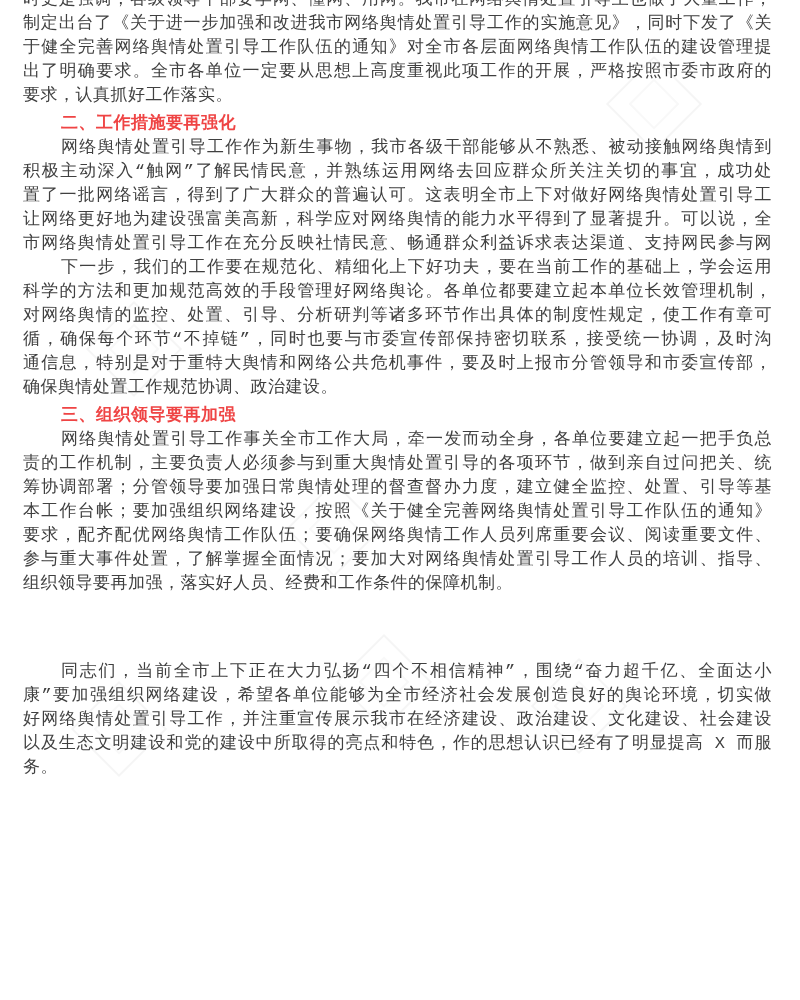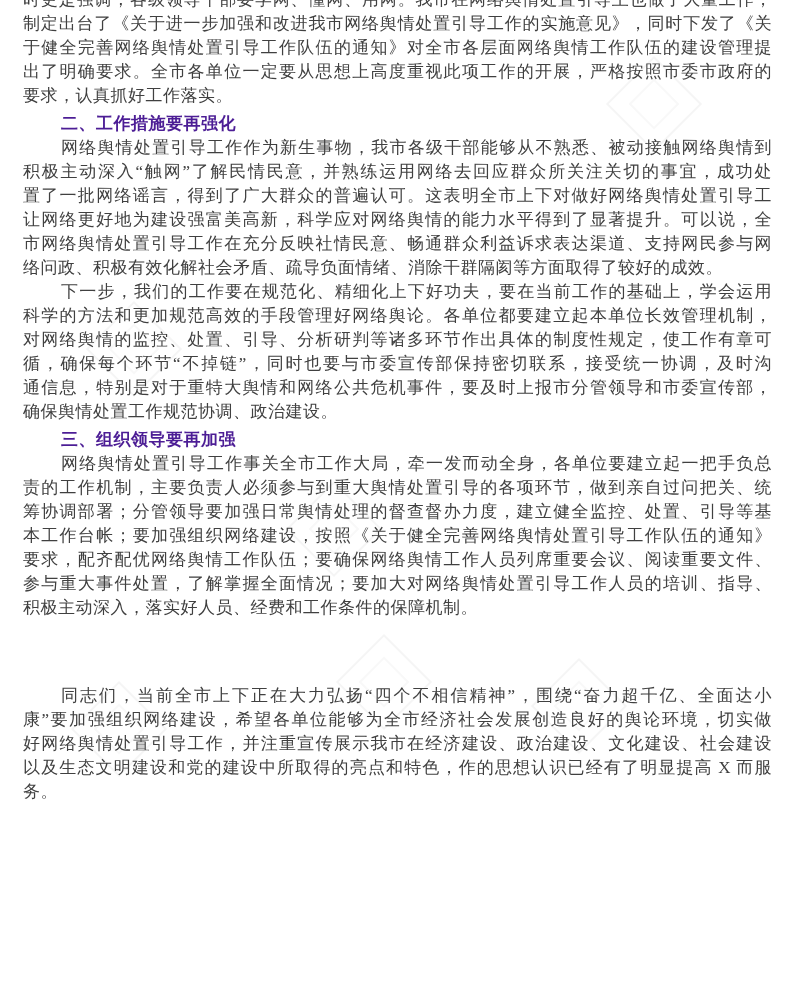--- a/index.html
+++ b/index.html
@@ -6,21 +6,21 @@
     margin: 0;
     padding: 0;
     background: #ffffff;
   }
   .page {
     position: relative;
     width: 800px;
     height: 1000px;
     background: #ffffff;
     overflow: hidden;
-    font-family: Liberation Serif, serif;
+    font-family: Liberation Mono, monospace;
   }
   .doc {
     position: absolute;
     top: -12px;
     left: 23px;
     width: 749px;
     font-size: 17px;
     line-height: 24px;
     color: #404040;
     letter-spacing: 0.5px;
@@ -39,21 +39,21 @@
     text-indent: 38px;
   }
   .heading {
     font-weight: bold;
     text-indent: 38px;
     text-align: left;
     text-align-last: left;
     height: 24px;
     margin-top: 4px;
     overflow: hidden;
-    color: #4c1d95;
+    color: #ef4444;
   }
   .spacer { width: 100%; }
   .wm-layer {
     position: absolute;
     top: 0; left: 0;
     width: 800px; height: 1000px;
     pointer-events: none;
   }
   .wm {
     position: absolute;
@@ -87,35 +87,34 @@
       <div class="line">制定出台了《关于进一步加强和改进我市网络舆情处置引导工作的实施意见》，同时下发了《关</div>
       <div class="line">于健全完善网络舆情处置引导工作队伍的通知》对全市各层面网络舆情工作队伍的建设管理提</div>
       <div class="line">出了明确要求。全市各单位一定要从思想上高度重视此项工作的开展，严格按照市委市政府的</div>
       <div class="line last">要求，认真抓好工作落实。</div>
       <div class="heading">二、工作措施要再强化</div>
       <div class="line indent">网络舆情处置引导工作作为新生事物，我市各级干部能够从不熟悉、被动接触网络舆情到</div>
       <div class="line">积极主动深入“触网”了解民情民意，并熟练运用网络去回应群众所关注关切的事宜，成功处</div>
       <div class="line">置了一批网络谣言，得到了广大群众的普遍认可。这表明全市上下对做好网络舆情处置引导工</div>
       <div class="line">让网络更好地为建设强富美高新，科学应对网络舆情的能力水平得到了显著提升。可以说，全</div>
       <div class="line">市网络舆情处置引导工作在充分反映社情民意、畅通群众利益诉求表达渠道、支持网民参与网</div>
-      <div class="line last">络问政、积极有效化解社会矛盾、疏导负面情绪、消除干群隔阂等方面取得了较好的成效。</div>
       <div class="line indent">下一步，我们的工作要在规范化、精细化上下好功夫，要在当前工作的基础上，学会运用</div>
       <div class="line">科学的方法和更加规范高效的手段管理好网络舆论。各单位都要建立起本单位长效管理机制，</div>
       <div class="line">对网络舆情的监控、处置、引导、分析研判等诸多环节作出具体的制度性规定，使工作有章可</div>
       <div class="line">循，确保每个环节“不掉链”，同时也要与市委宣传部保持密切联系，接受统一协调，及时沟</div>
       <div class="line">通信息，特别是对于重特大舆情和网络公共危机事件，要及时上报市分管领导和市委宣传部，</div>
       <div class="line last">确保舆情处置工作规范协调、政治建设。</div>
       <div class="heading">三、组织领导要再加强</div>
       <div class="line indent">网络舆情处置引导工作事关全市工作大局，牵一发而动全身，各单位要建立起一把手负总</div>
       <div class="line">责的工作机制，主要负责人必须参与到重大舆情处置引导的各项环节，做到亲自过问把关、统</div>
       <div class="line">筹协调部署；分管领导要加强日常舆情处理的督查督办力度，建立健全监控、处置、引导等基</div>
       <div class="line">本工作台帐；要加强组织网络建设，按照《关于健全完善网络舆情处置引导工作队伍的通知》</div>
       <div class="line">要求，配齐配优网络舆情工作队伍；要确保网络舆情工作人员列席重要会议、阅读重要文件、</div>
       <div class="line">参与重大事件处置，了解掌握全面情况；要加大对网络舆情处置引导工作人员的培训、指导、</div>
-      <div class="line last">积极主动深入，落实好人员、经费和工作条件的保障机制。</div>
+      <div class="line last">组织领导要再加强，落实好人员、经费和工作条件的保障机制。</div>
       <div class="spacer" style="height: 64px;"></div>
       <div class="line indent">同志们，当前全市上下正在大力弘扬“四个不相信精神”，围绕“奋力超千亿、全面达小</div>
       <div class="line">康”要加强组织网络建设，希望各单位能够为全市经济社会发展创造良好的舆论环境，切实做</div>
       <div class="line">好网络舆情处置引导工作，并注重宣传展示我市在经济建设、政治建设、文化建设、社会建设</div>
       <div class="line">以及生态文明建设和党的建设中所取得的亮点和特色，作的思想认识已经有了明显提高 X 而服</div>
       <div class="line last">务。</div>
     </div>
 </div>
 
 </body></html>

